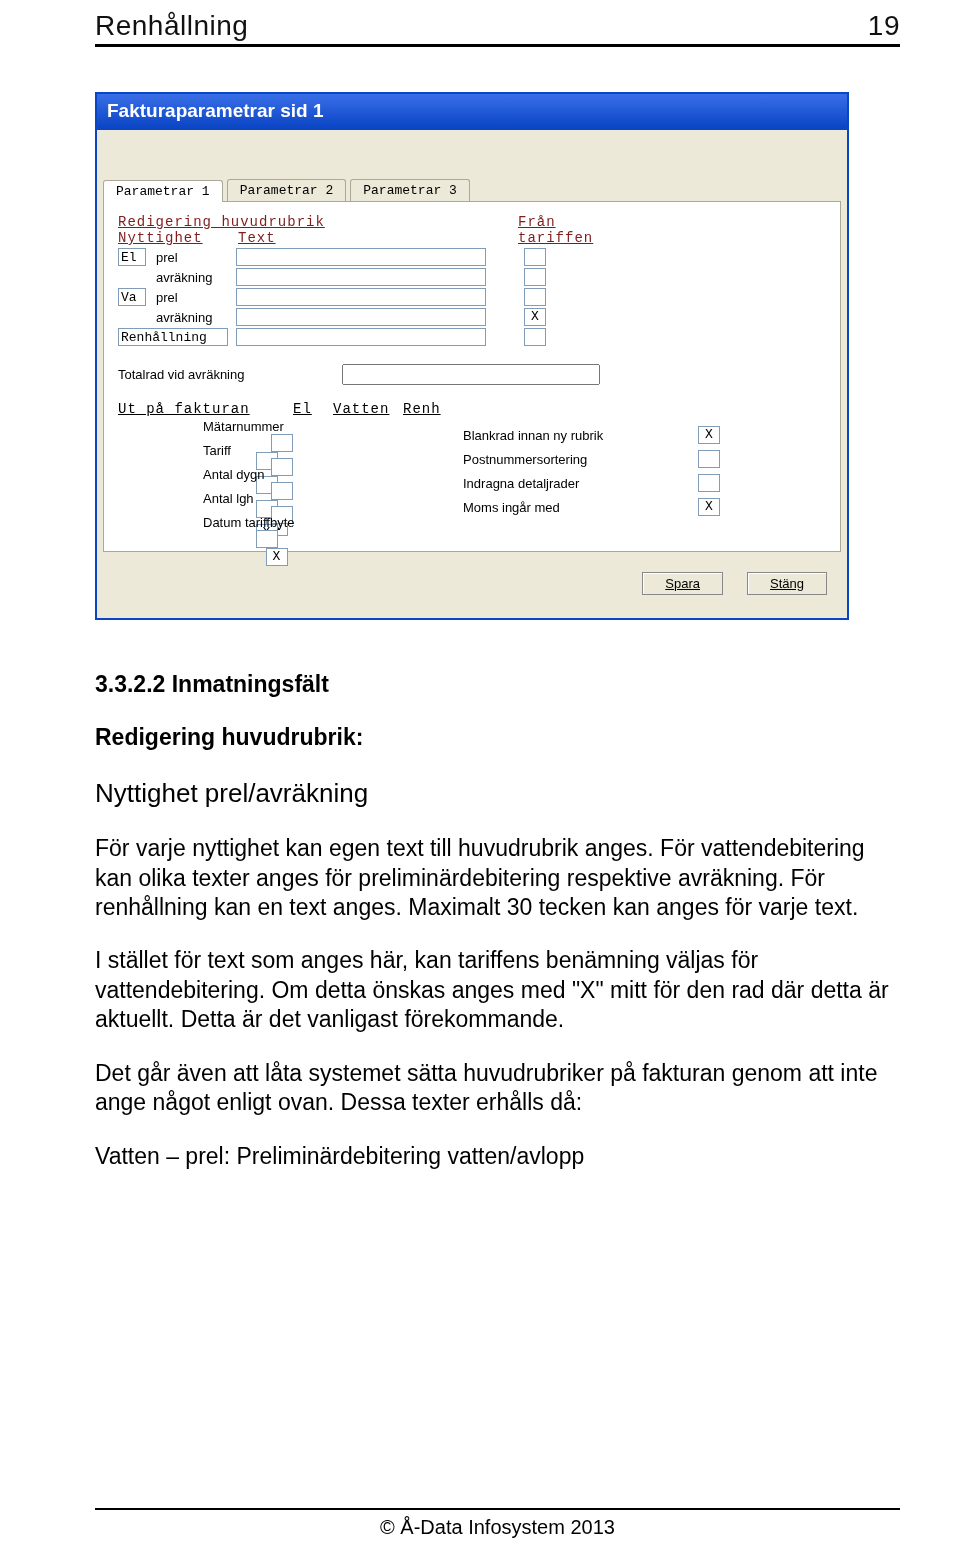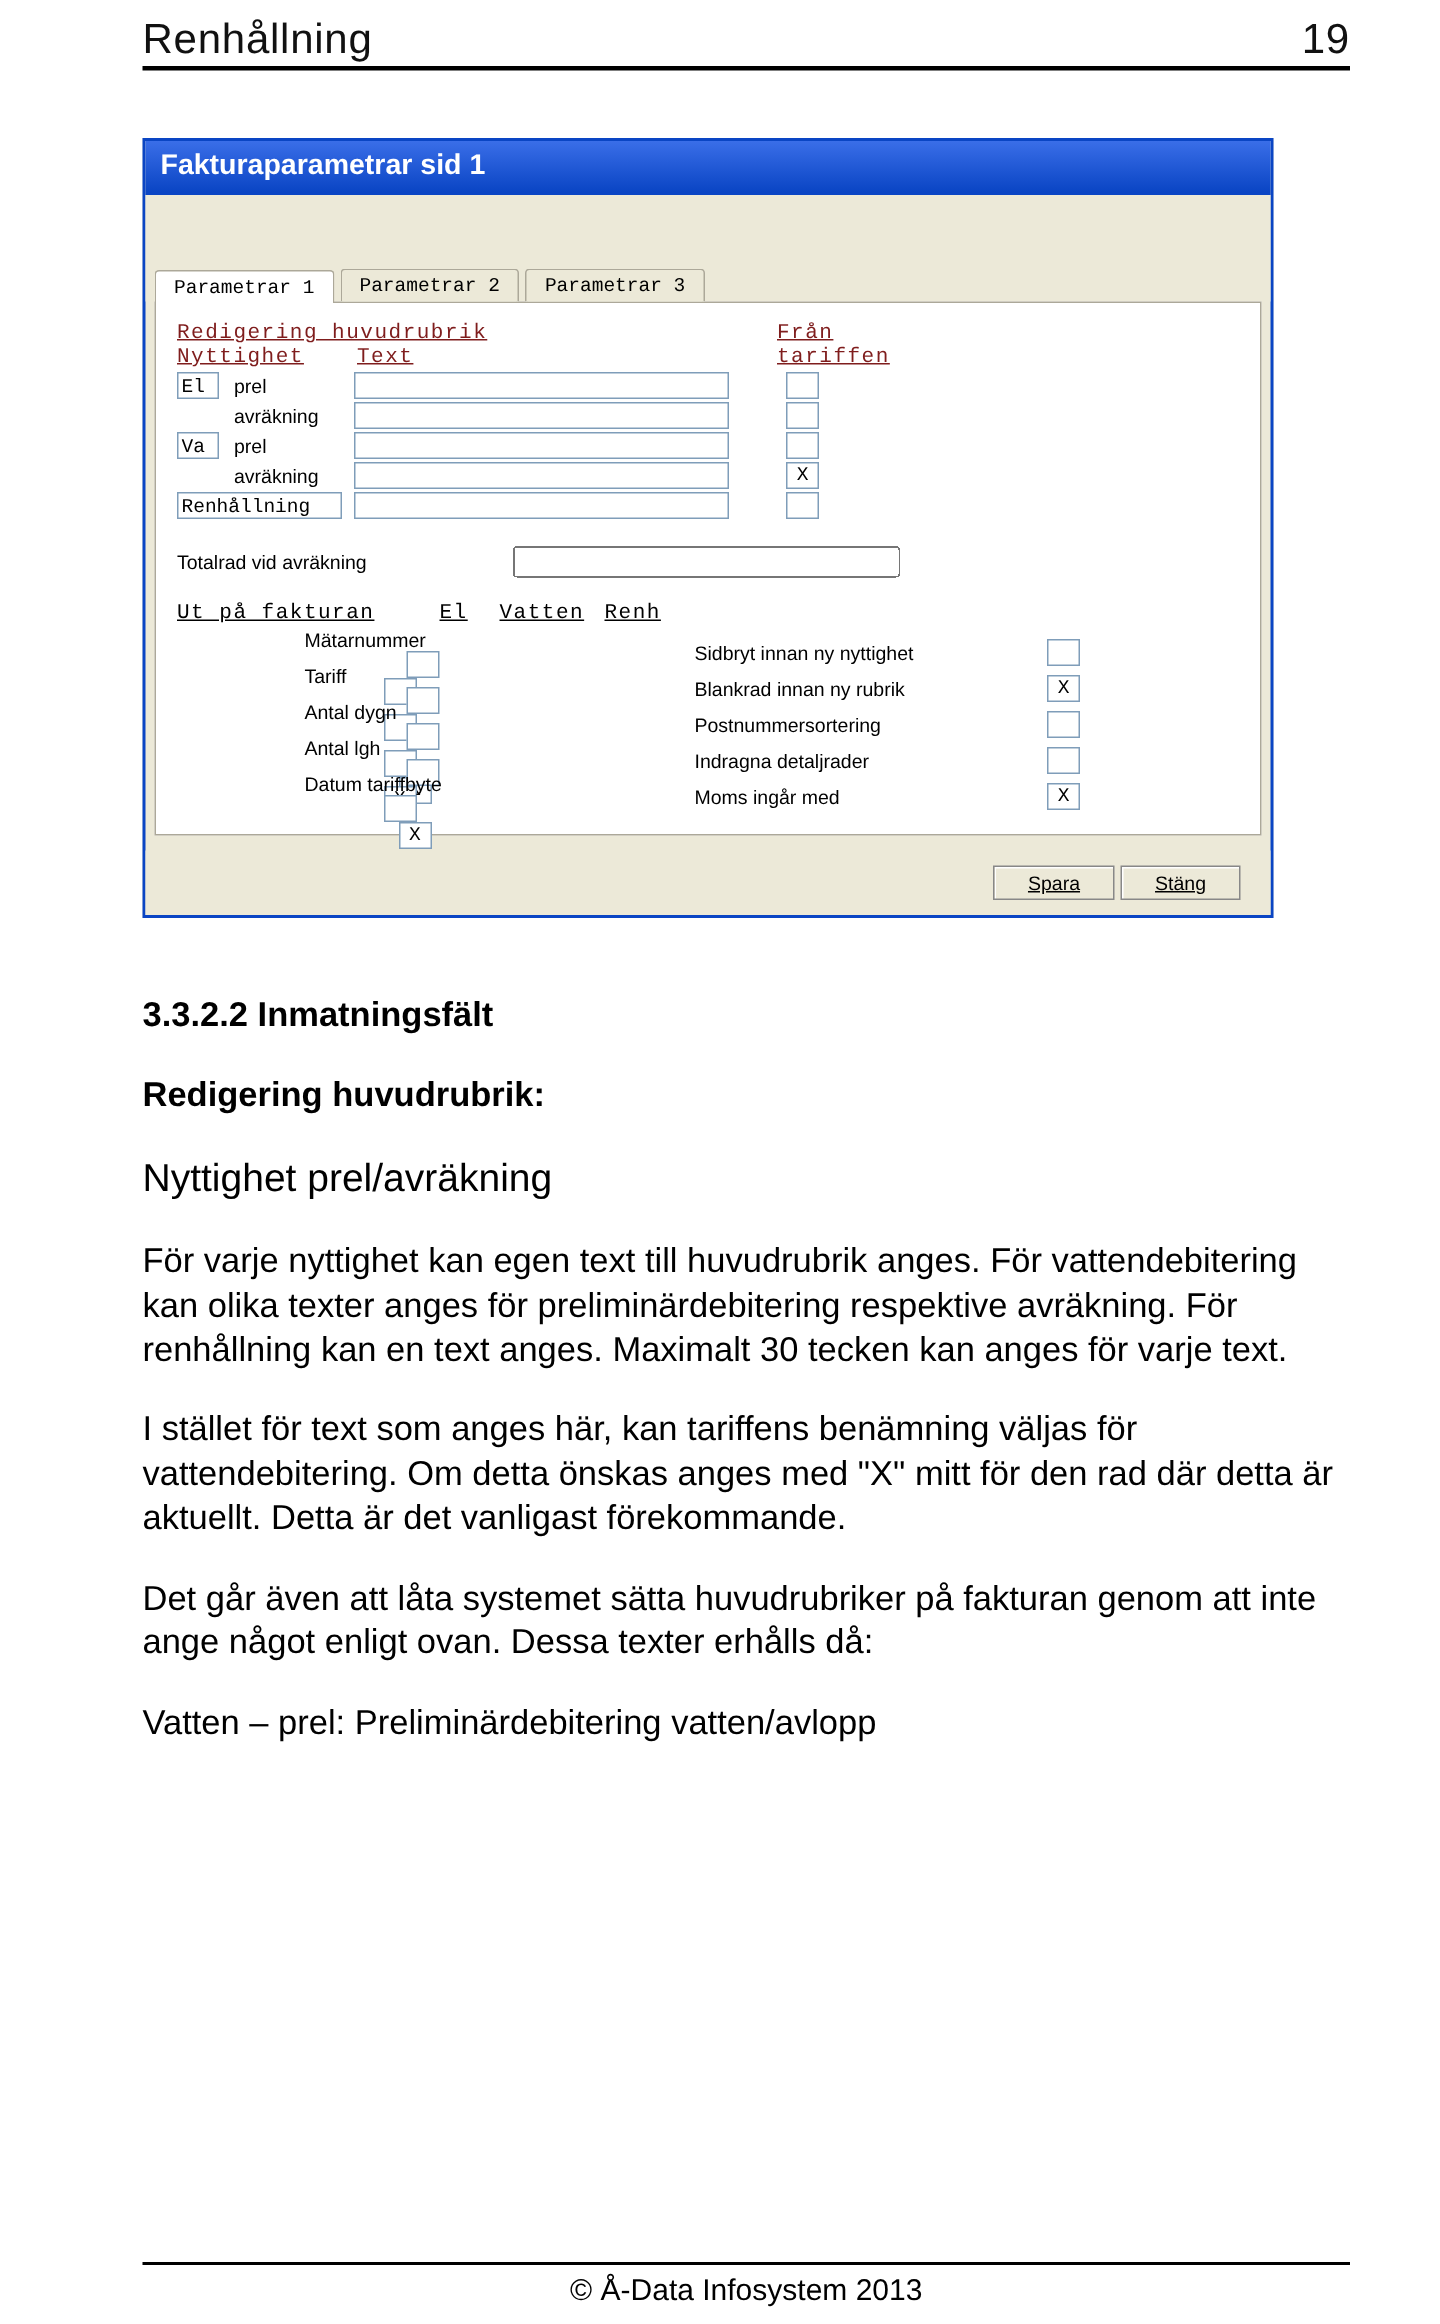--- a/index.html
+++ b/index.html
@@ -179,22 +179,22 @@
     font-family: Tahoma, Arial, sans-serif;
     font-size: 13px;
     margin-top: 2px;
     height: 22px;
   }
   .sec2r-row .lab { width: 235px; }
 
   .btnrow {
     display: flex;
     justify-content: flex-end;
-    gap: 4px;
-    padding: 10px 20px 10px 10px;
+    gap: 24px;
+    padding: 10px 20px 23px 10px;
     background: #ece9d8;
   }
   .btn {
     border: 1px solid #888;
     background: #ece9d8;
     padding: 3px 22px;
     font-family: Tahoma, Arial, sans-serif;
     font-size: 13px;
     box-shadow: 1px 1px 0 #fff inset;
   }
@@ -377,24 +377,20 @@
             <span class="xc v">
                 <div class="xbox"></div>
               </span>
             <span class="xc r">
                 <div class="xbox">X</div>
               </span>
           </div>
         </div>
         <div class="sec2-right">
           <div class="sec2r-row" style="height:19px"></div>
-          <div class="sec2r-row">
-            <span class="lab">Sidbryt innan ny nyttighet</span>
-            <div class="xbox"></div>
-          </div>
           <div class="sec2r-row">
             <span class="lab">Blankrad innan ny rubrik</span>
             <div class="xbox">X</div>
           </div>
           <div class="sec2r-row">
             <span class="lab">Postnummersortering</span>
             <div class="xbox"></div>
           </div>
           <div class="sec2r-row">
             <span class="lab">Indragna detaljrader</span>

